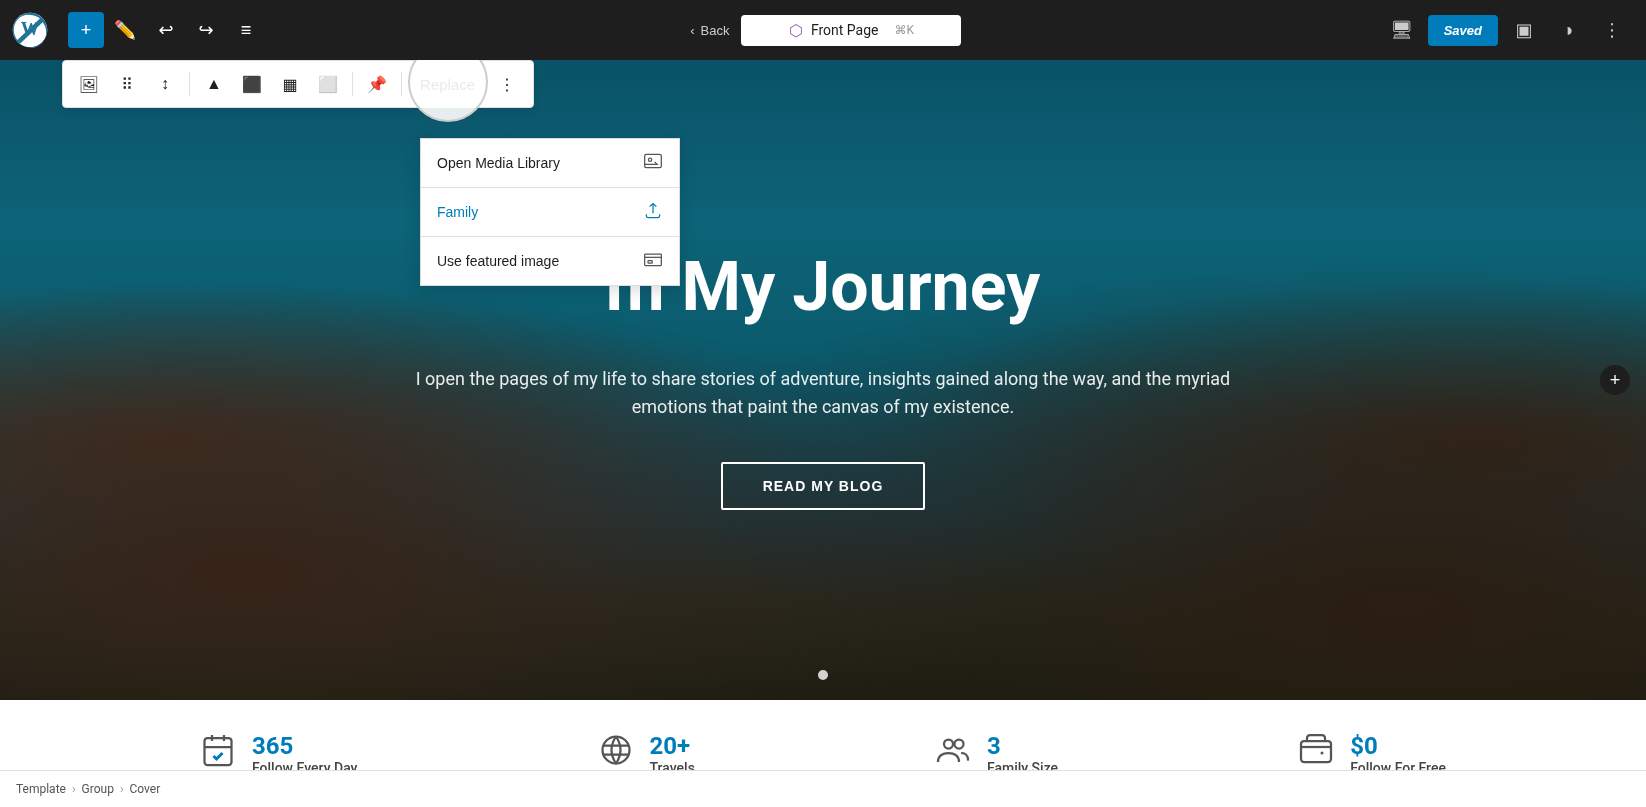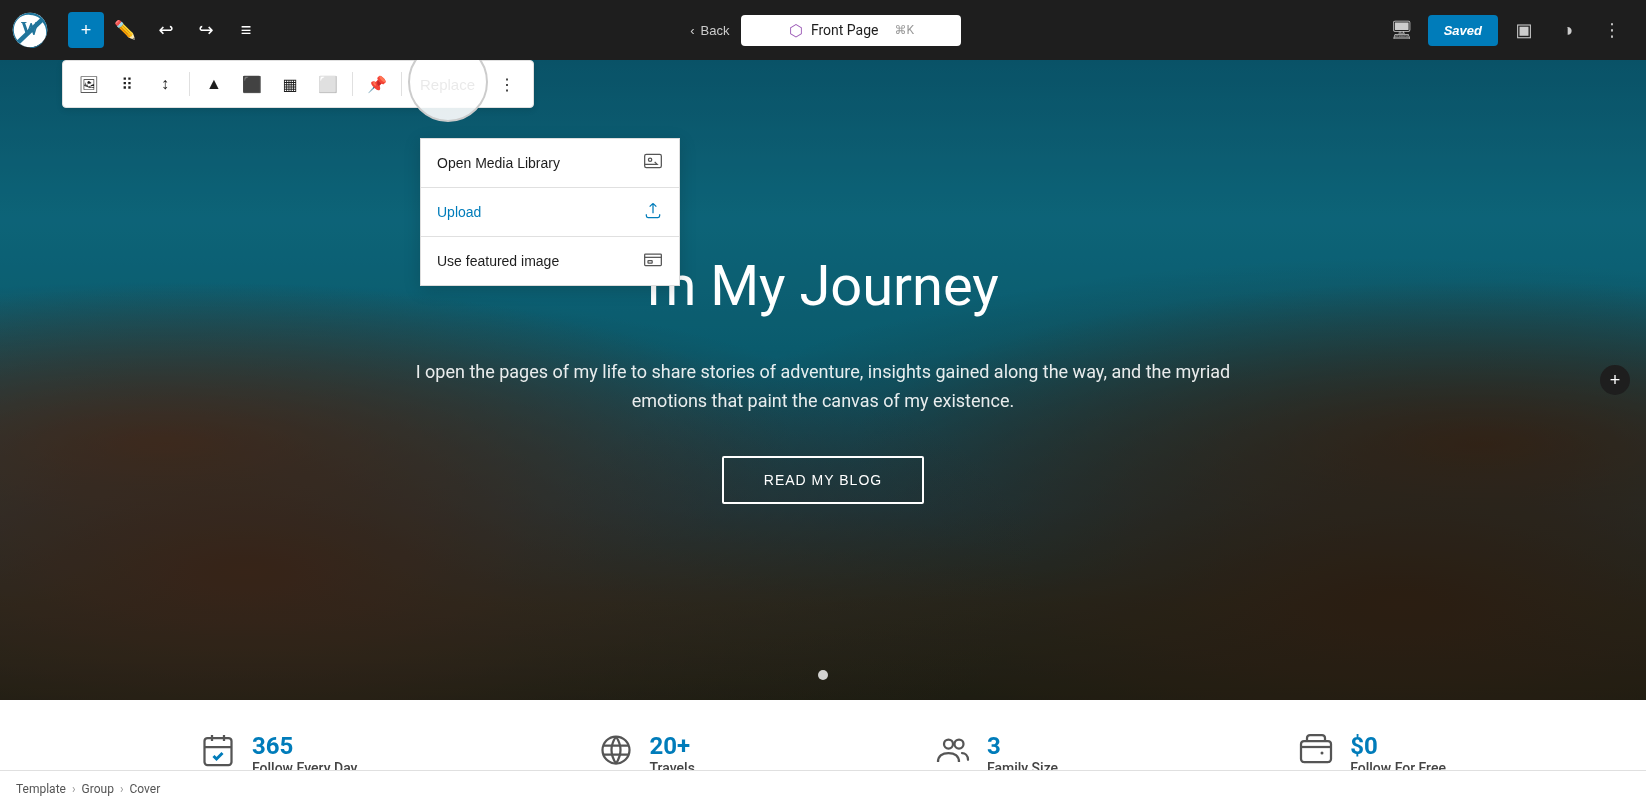--- a/index.html
+++ b/index.html
@@ -122,30 +122,30 @@
       position: absolute; inset: 0;
       background: rgba(0,0,0,0.25);
     }
 
     .cover-content {
       position: relative; z-index: 2;
       display: flex; flex-direction: column; align-items: center;
       justify-content: center; height: 100%; padding: 0 200px; text-align: center;
     }
     .cover-title {
-      font-size: 56px; font-weight: 400; color: #fff;
+      font-size: 68px; font-weight: 700; color: #fff;
       line-height: 1.1; margin-bottom: 40px;
     }
     .cover-subtitle {
       font-size: 18px; color: rgba(255,255,255,0.9);
       line-height: 1.6; max-width: 860px; margin-bottom: 40px;
     }
     .cover-btn {
       border: 2px solid #fff; background: transparent; color: #fff;
-      padding: 14px 40px; font-size: 14px; font-weight: 400;
+      padding: 14px 40px; font-size: 14px; font-weight: 700;
       letter-spacing: 1px; cursor: pointer; border-radius: 2px;
     }
     .scroll-dot {
       position: absolute; bottom: 20px; left: 50%; transform: translateX(-50%);
       width: 10px; height: 10px; border-radius: 50%; background: rgba(255,255,255,0.8);
     }
     .add-block-right {
       position: absolute; right: 16px; top: 50%; transform: translateY(-50%);
       z-index: 10;
     }
@@ -245,21 +245,21 @@
     <span class="dropdown-icon">
       <svg width="20" height="20" viewBox="0 0 24 24" fill="none" stroke="currentColor" stroke-width="1.5">
         <rect x="2" y="4" width="20" height="16" rx="2"></rect>
         <circle cx="8.5" cy="10.5" r="2"></circle>
         <path d="M14 13l3 3H2"></path>
       </svg>
     </span>
   </button>
   <div class="dropdown-divider"></div>
   <button class="dropdown-item highlighted">
-    <span>Upload</span>
+    <span>Family</span>
     <span class="dropdown-icon">
       <svg width="20" height="20" viewBox="0 0 24 24" fill="none" stroke="#007cba" stroke-width="1.5">
         <path d="M12 16V4m0 0L8 8m4-4l4 4"></path>
         <path d="M4 17v2a2 2 0 002 2h12a2 2 0 002-2v-2"></path>
       </svg>
     </span>
   </button>
   <div class="dropdown-divider"></div>
   <button class="dropdown-item">
     <span>Use featured image</span>

